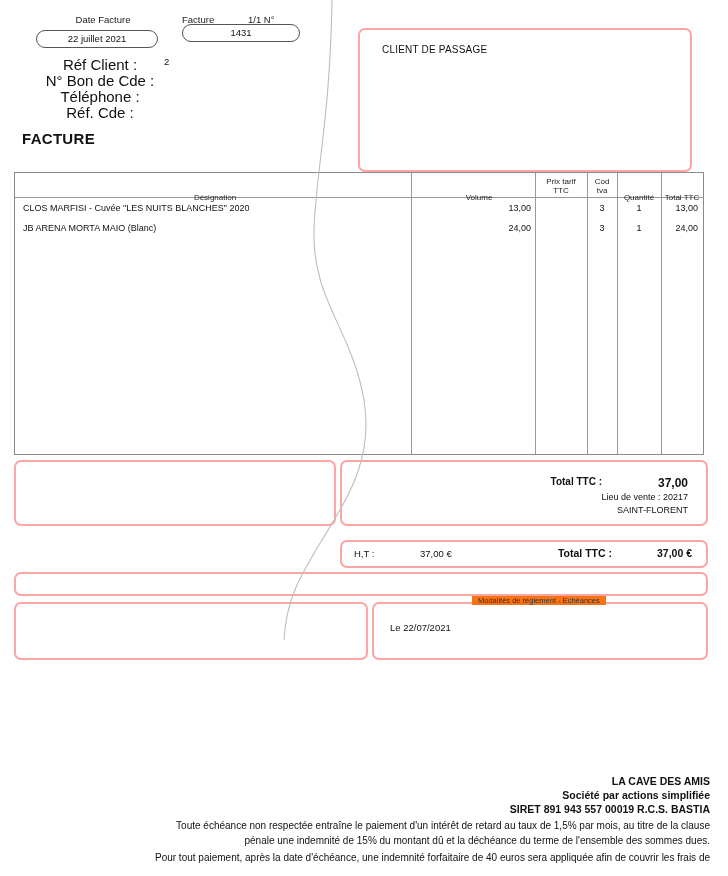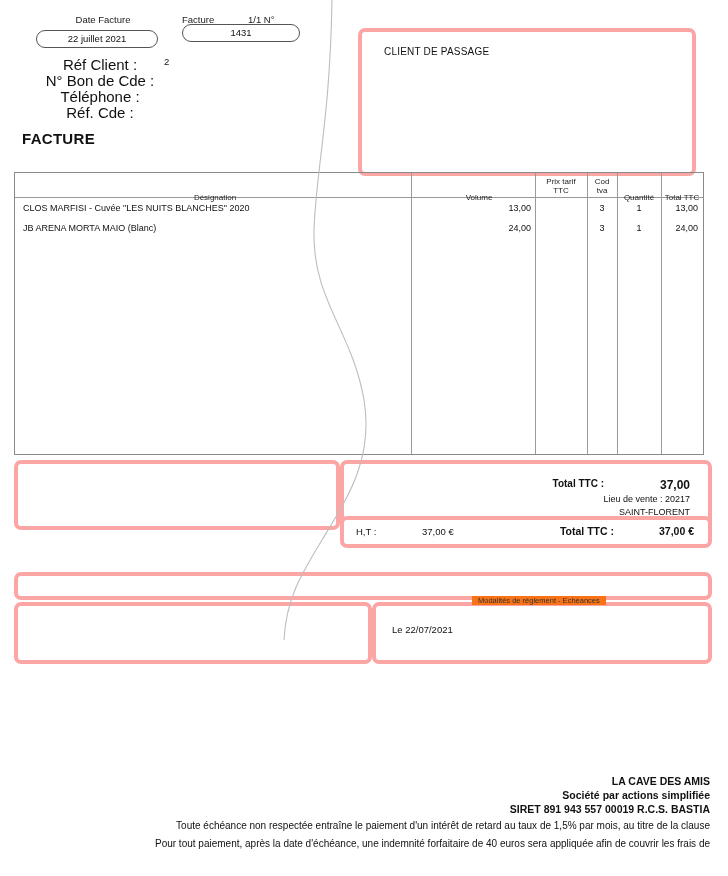--- a/index.html
+++ b/index.html
@@ -27,21 +27,21 @@
   .pill {
     border: 1px solid #555;
     border-radius: 11px;
     height: 16px;
     line-height: 16px;
     text-align: center;
     font-size: 9.5px;
     background: #fff;
   }
   .boxline {
-    border: 4px solid #fca5a5;
+    border: 2px solid #fca5a5;
     border-radius: 7px;
     background: #fff;
   }
 
   
   #hdr-date-label   { left: 48px;  top: 14px;  width: 110px; text-align: center; }
   #hdr-date-value   { left: 36px;  top: 30px;  width: 120px; }
   #hdr-fact-label   { left: 182px; top: 14px;  width: 60px; }
   #hdr-fact-num     { left: 248px; top: 14px;  width: 40px; }
   #hdr-fact-value   { left: 182px; top: 24px;  width: 116px; }
@@ -96,21 +96,21 @@
   .cell.c-tot  { width: 58px; text-align: right; }
 
   
   #left-box-1 { left: 14px; top: 460px; width: 318px; height: 62px; }
   #right-box-1 { left: 340px; top: 460px; width: 364px; height: 62px; }
   #total-ttc-lbl { position: absolute; right: 104px; top: 14px; font-size: 10px; font-weight: bold; }
   #total-ttc-val { position: absolute; right: 18px; top: 14px; font-size: 12px; font-weight: bold; }
   #lieu-vente    { position: absolute; right: 18px; top: 30px; font-size: 9px; }
   #lieu-ville    { position: absolute; right: 18px; top: 43px; font-size: 9px; }
 
-  #ht-box { left: 340px; top: 516px; width: 364px; height: 24px; }
+  #ht-box { left: 340px; top: 540px; width: 364px; height: 24px; }
   #ht-lbl { position: absolute; left: 12px; top: 6px; font-size: 9.5px; }
   #ht-val { position: absolute; left: 78px; top: 6px; font-size: 9.5px; }
   #ht-total-lbl { position: absolute; right: 94px; top: 5px; font-size: 10.5px; font-weight: bold; }
   #ht-total-val { position: absolute; right: 14px; top: 5px; font-size: 10.5px; font-weight: bold; }
 
   #strip-box { left: 14px; top: 572px; width: 690px; height: 20px; }
 
   #left-box-2 { left: 14px; top: 602px; width: 350px; height: 54px; }
   #right-box-2 { left: 372px; top: 602px; width: 332px; height: 54px; }
   #mod-reg-label {
@@ -213,20 +213,21 @@
   <div class="abs boxline" id="right-box-2">
     <div id="date-reglement">Le 22/07/2021</div>
   </div>
   <div class="abs" id="mod-reg-label">Modalités de règlement - Echéances</div>
 
   <div class="abs" id="footer">
     <div class="f-bold">LA CAVE DES AMIS</div>
     <div class="f-bold">Société par actions simplifiée</div>
     <div class="f-bold">SIRET 891 943 557 00019 R.C.S. BASTIA</div>
     <div class="f-text f-gap">Toute échéance non respectée entraîne le paiement d'un intérêt de retard au taux de 1,5% par mois, au titre de la clause</div>
+    <div class="f-text">pénale une indemnité de 15% du montant dû et la déchéance du terme de l'ensemble des sommes dues.</div>
     <div class="f-text f-gap">Pour tout paiement, après la date d'échéance, une indemnité forfaitaire de 40 euros sera appliquée afin de couvrir les frais de</div>
   </div>
 
   <svg id="curve" width="728" height="876">
     <path d="M332 0 C 330 120, 316 170, 314 230 C 312 300, 352 330, 364 400 C 374 460, 346 500, 322 540 C 300 576, 286 600, 284 640" fill="none" stroke="#bdbdbd" stroke-width="1.1"></path>
   </svg>
 
 </div>
 
 </body></html>

